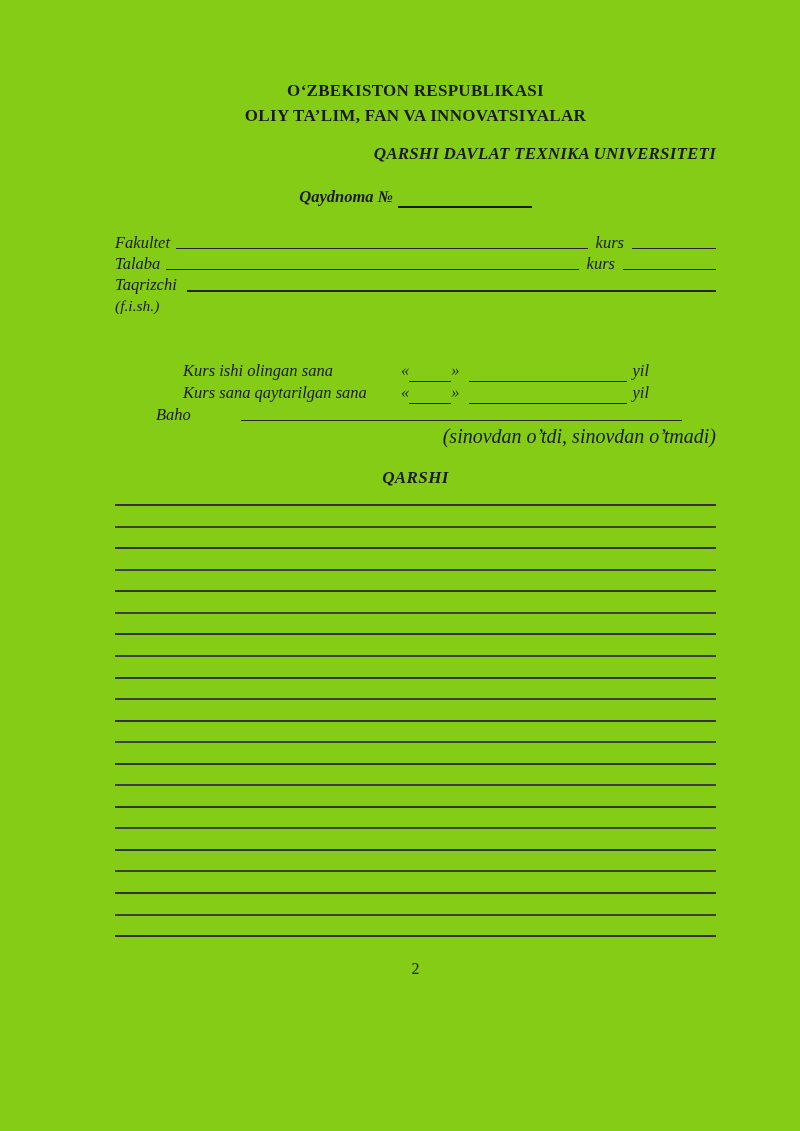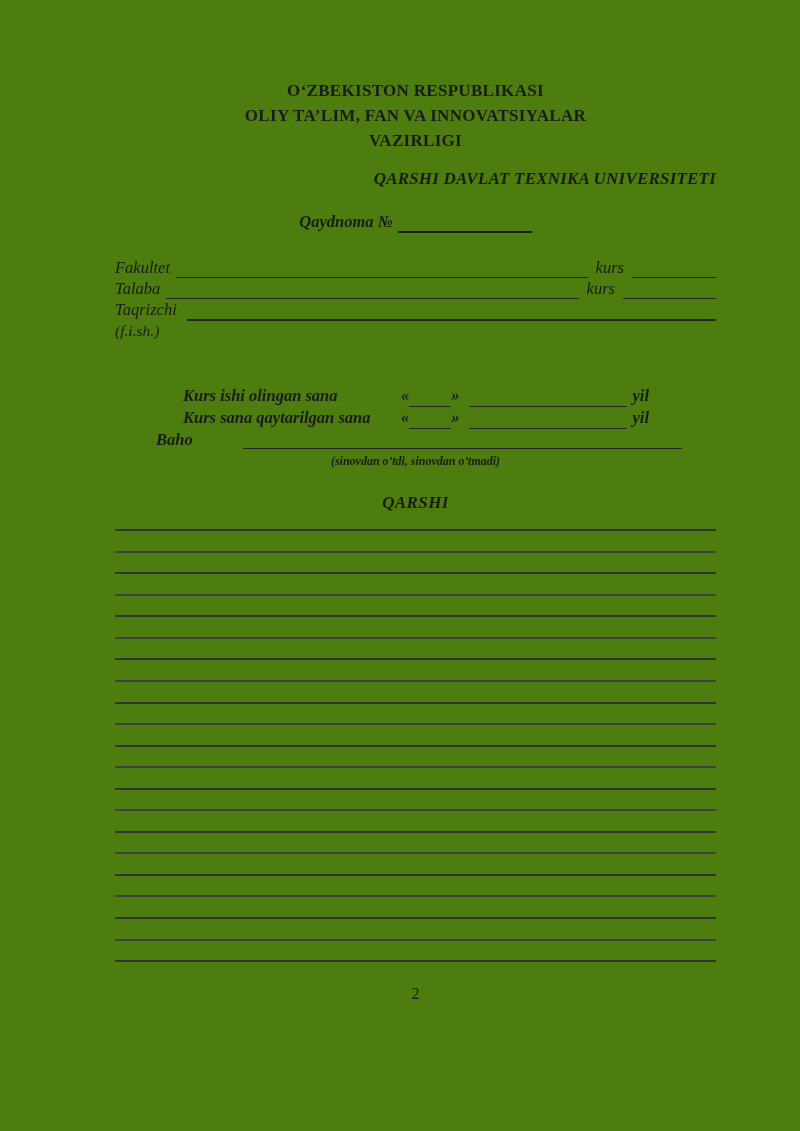--- a/index.html
+++ b/index.html
@@ -5,21 +5,21 @@
   html, body {
     margin: 0;
     padding: 0;
     background: #ffffff;
   }
   .page {
     position: relative;
     width: 800px;
     height: 1131px;
     box-sizing: border-box;
-    background: #4d7c0f;
+    background: #84cc16;
     font-family: "Liberation Serif", "DejaVu Serif", serif;
     color: #1b1b1b;
     padding: 78px 84px 0 115px;
     overflow: hidden;
   }
   
   .ministry {
     text-align: center;
     font-weight: bold;
     font-size: 17px;
@@ -55,21 +55,20 @@
     margin-left: 5px;
   }
   
   .fields {
     margin-top: 24px;
     font-style: italic;
     font-size: 16.5px;
   }
   .form-row {
     display: flex;
-    align-items: flex-end;
     line-height: 21.2px;
     height: 21.2px;
   }
   .flabel { white-space: nowrap; }
   .fill {
     flex: 1;
     border-bottom: 1.5px solid #262626;
     height: 16px;
     margin-left: 6px;
   }
@@ -82,21 +81,20 @@
   .fio-note {
     font-style: italic;
     font-size: 15.5px;
     line-height: 20.6px;
   }
   
   .dates {
     margin-top: 44px;
     font-style: italic;
     font-size: 16.5px;
-    font-weight: bold;
   }
   .date-row {
     display: flex;
     align-items: flex-end;
     line-height: 22px;
     height: 22px;
     margin-left: 68px;
   }
   .date-label { width: 218px; white-space: nowrap; }
   .q { white-space: nowrap; }
@@ -108,33 +106,33 @@
   }
   .date-fill {
     width: 158px;
     border-bottom: 1.5px solid #262626;
     height: 16px;
     margin-left: 9px;
   }
   .yil { margin-left: 6px; }
   .grade-row {
     display: flex;
-    align-items: center;
+    align-items: flex-start;
     line-height: 22px;
     height: 22px;
     margin-left: 41px;
     margin-right: 34px;
     font-style: italic;
     font-size: 16.5px;
     gap: 44px;
   }
   .grade-note {
-    text-align: center;
-    font-style: italic;
-    font-size: 12px;
+    text-align: right;
+    font-style: italic;
+    font-size: 20px;
     line-height: 20px;
   }
   
   .review-title {
     text-align: center;
     font-weight: bold;
     font-style: italic;
     font-size: 17px;
     line-height: 20px;
     margin-top: 22px;
@@ -156,21 +154,20 @@
   }
 </style>
 </head>
 <body>
 
 <div class="page">
 
   <div class="ministry">
     <div>O‘ZBEKISTON RESPUBLIKASI</div>
     <div>OLIY TA’LIM, FAN VA INNOVATSIYALAR</div>
-    <div>VAZIRLIGI</div>
   </div>
 
   <div class="university">QARSHI DAVLAT TEXNIKA UNIVERSITETI</div>
 
   <div class="record-row">
     <span>Qaydnoma №</span>
     <span class="record-line"></span>
   </div>
 
   <div class="fields">

